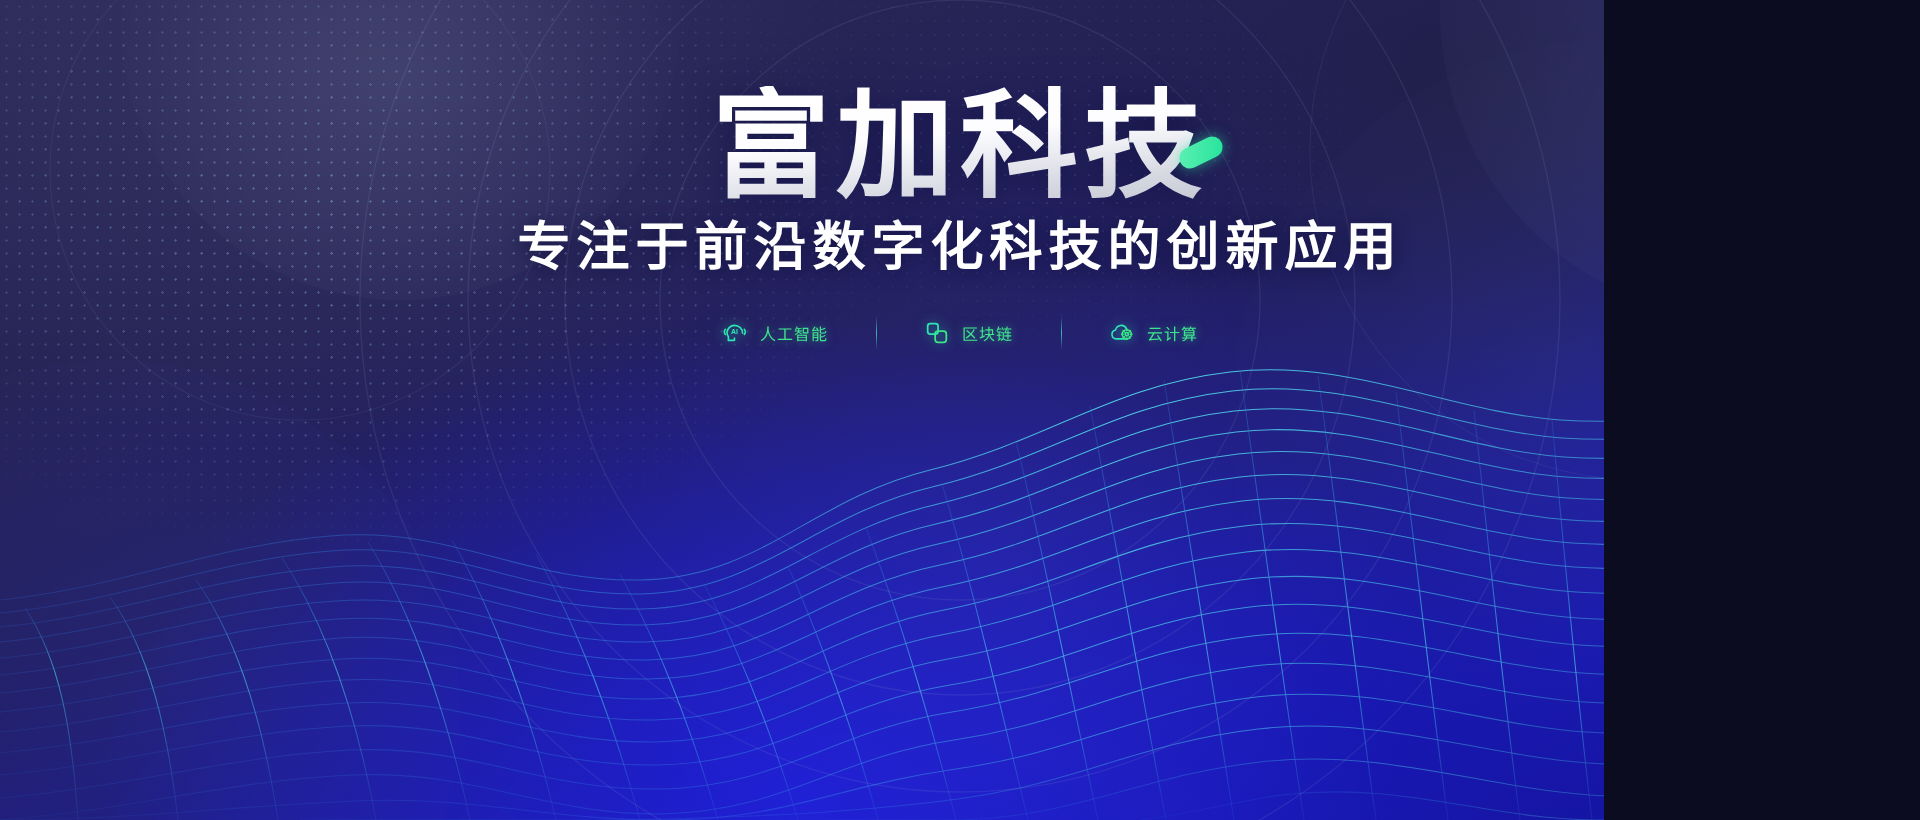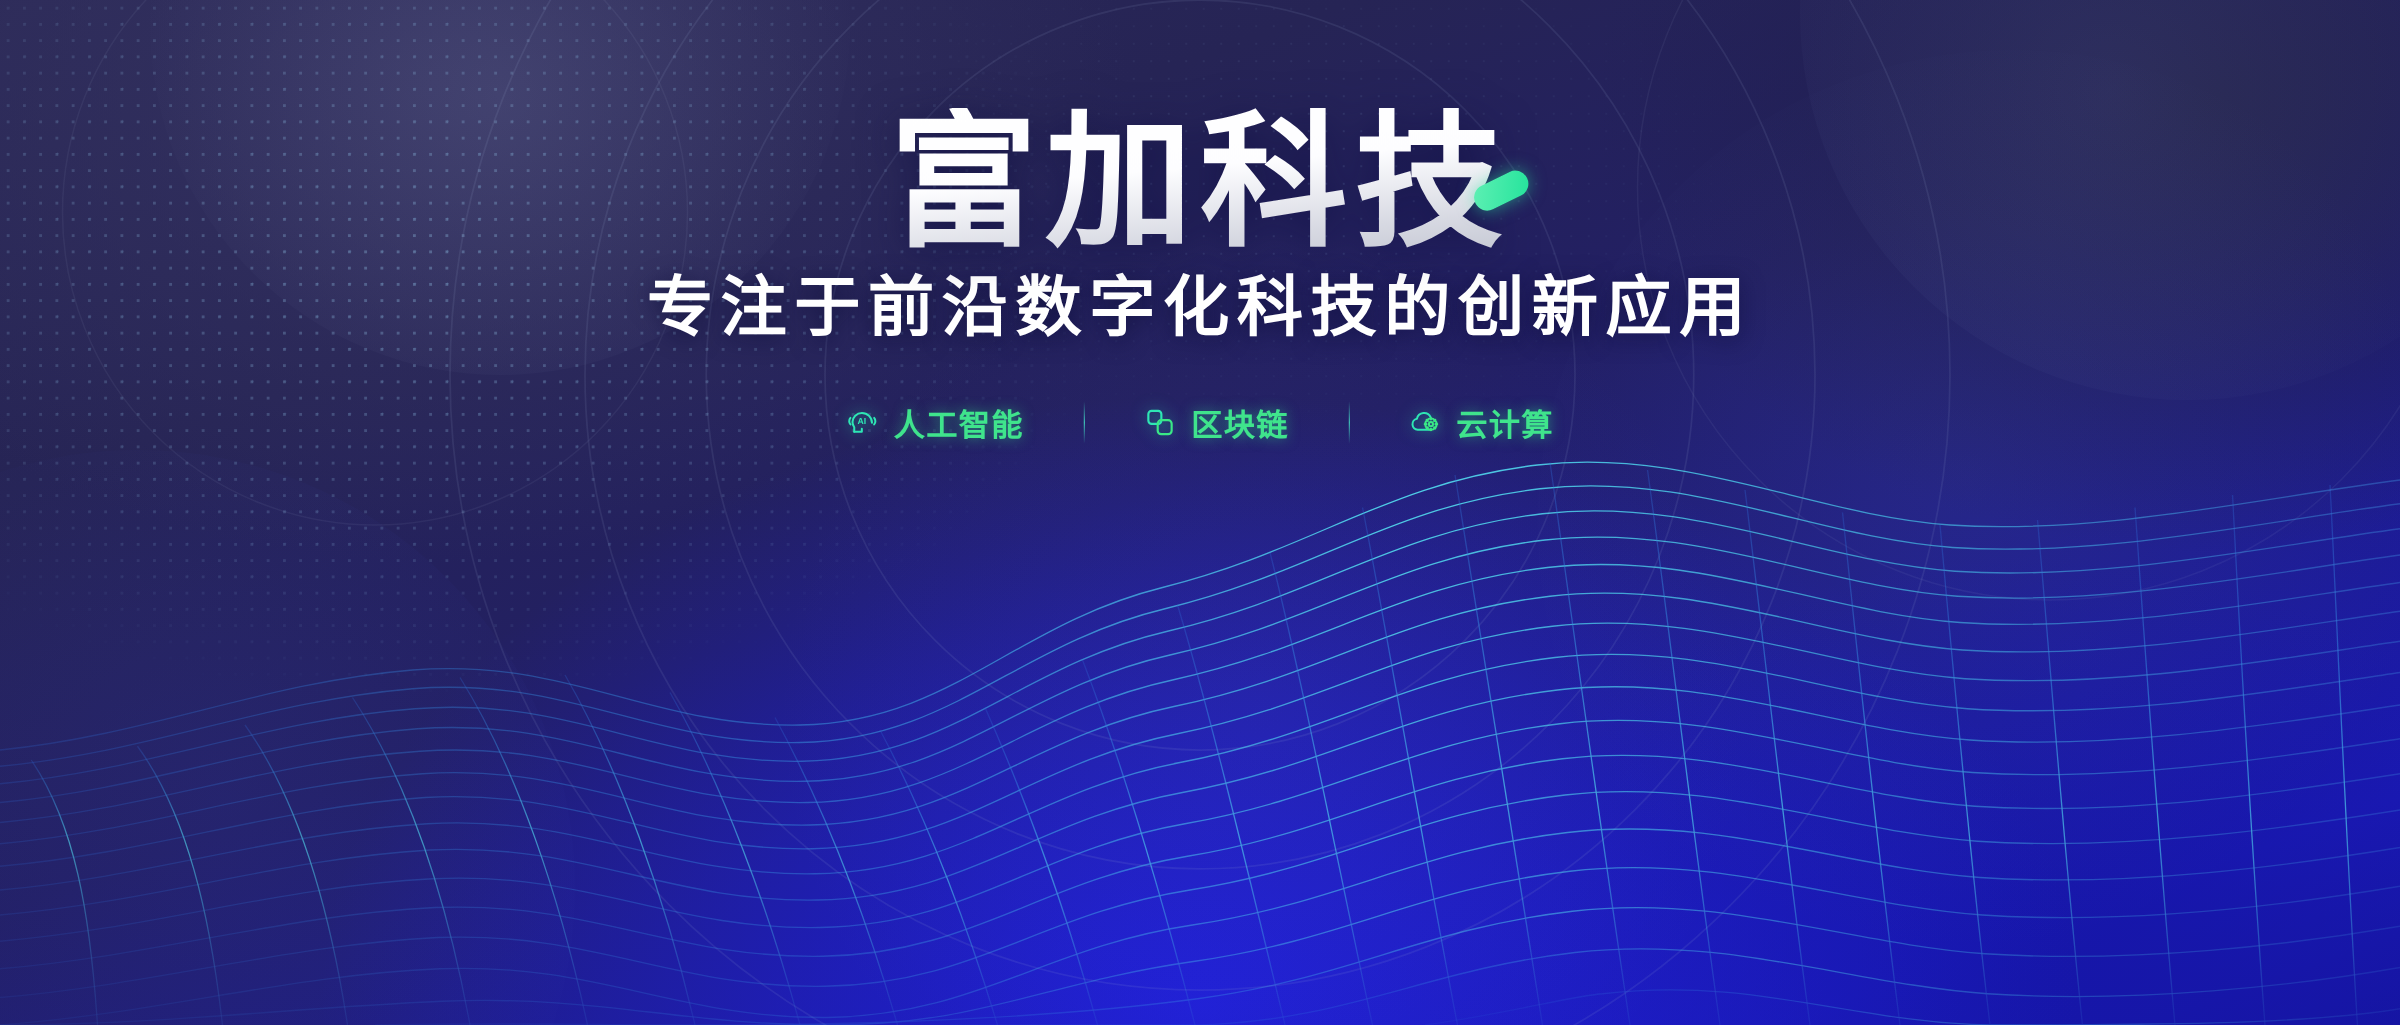--- a/index.html
+++ b/index.html
@@ -1,21 +1,21 @@
 <!DOCTYPE html>
 <html lang="zh-CN"><head>
 <meta charset="utf-8">
 <title>富加科技</title>
 <style>
   html,body{margin:0;padding:0;background:#0c0c20;}
   *{box-sizing:border-box;}
 
   .stage{
     position:relative;
-    width:1920px;
+    width:1604px;
     height:820px;
     overflow:hidden;
     font-family:"Liberation Sans","DejaVu Sans",sans-serif;
     background:
       radial-gradient(ellipse 900px 620px at 18% 8%,   #33315f 0%, rgba(51,49,95,0) 62%),
       radial-gradient(ellipse 820px 600px at 92% 10%,  #21204a 0%, rgba(33,32,74,0) 60%),
       radial-gradient(ellipse 1100px 760px at 50% 98%, #1f1fd6 0%, rgba(31,31,214,0) 64%),
       radial-gradient(ellipse 700px 520px at 85% 96%,  #1616a8 0%, rgba(22,22,168,0) 66%),
       linear-gradient(160deg, #2c2a58 0%, #262455 26%, #221f64 48%, #1d1c8e 70%, #1a19b4 88%, #1514a0 100%);
     padding-left: 12px;
@@ -124,22 +124,22 @@
     width:1px; height:34px;
     background:linear-gradient(180deg,rgba(60,230,200,0) 0%,rgba(70,235,205,.75) 50%,rgba(60,230,200,0) 100%);
   }
   .tag-icon{
     width:26px; height:26px;
     display:block;
     filter:drop-shadow(0 0 6px rgba(50,235,175,.55));
     flex:0 0 auto;
   }
   .tag-label{
-    font-size:25px;
-    font-weight:700;
+    font-size:16px;
+    font-weight:400;
     letter-spacing:1px;
     color:#3fe48c;
     text-shadow:0 0 10px rgba(50,230,140,.5);
     white-space:nowrap;
   }
 
   .cta{
     margin-top:34px;
     display:inline-flex;
     align-items:center;

